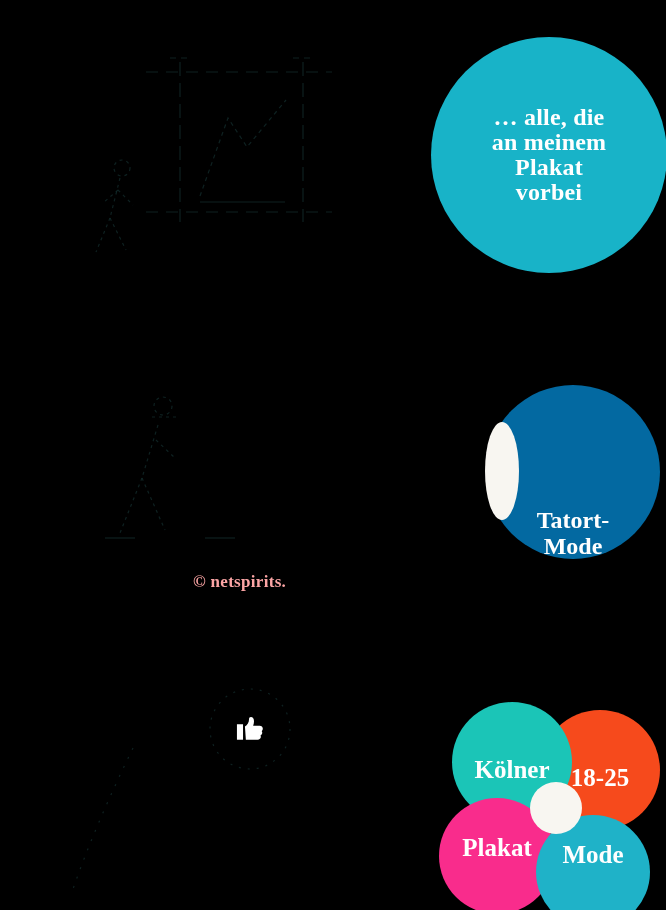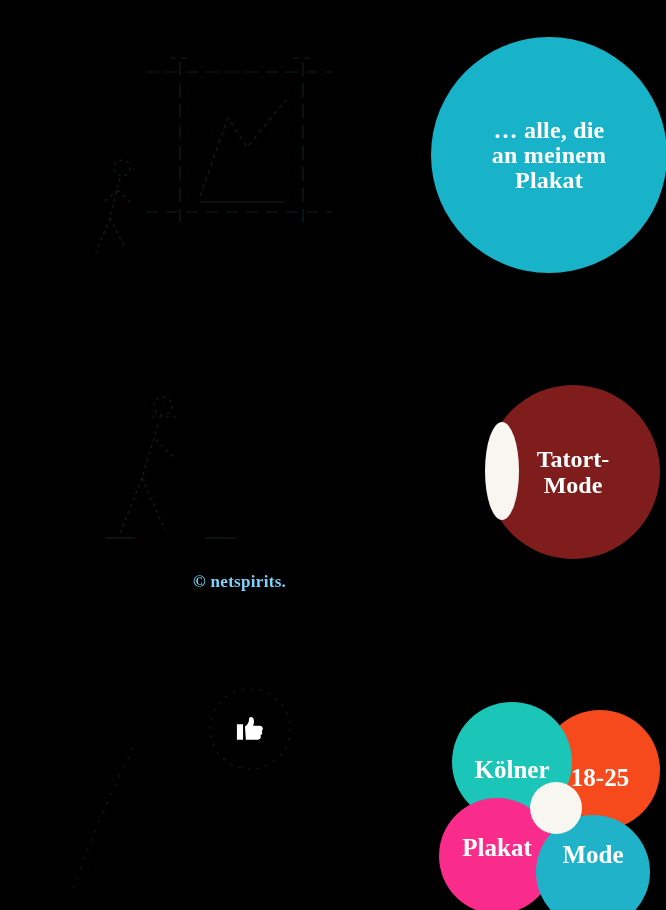--- a/index.html
+++ b/index.html
@@ -14,27 +14,27 @@
   .w{color:#FFFFFF;font-weight:700;}
 
   
   #headline-bubble{
     left:431px;top:37px;width:236px;height:236px;background:#18B3C8;z-index:4;
   }
   #headline-bubble .txt{font-size:24px;line-height:25px;letter-spacing:.2px;}
 
   
   #venn-left{left:342px;top:385px;width:174px;height:174px;background:#FC9E07;z-index:2;}
-  #venn-right{left:486px;top:385px;width:174px;height:174px;background:#7f1d1d;z-index:2;}
+  #venn-right{left:486px;top:385px;width:174px;height:174px;background:#0369a1;z-index:2;align-items:flex-end;}
   .venn-label{font-size:24px;line-height:26px;}
   #venn-overlap{left:485px;top:422px;width:34px;height:98px;background:#F8F6F1;
                 border-radius:50%;z-index:3;}
 
   
-  #watermark{left:193px;top:572px;color:#7dd3fc;font-weight:700;font-size:17px;
+  #watermark{left:193px;top:572px;color:#fca5a5;font-weight:700;font-size:17px;
              letter-spacing:.3px;z-index:2;}
 
   
   #thumb{left:236px;top:713px;width:30px;height:30px;z-index:2;}
 
   
   #c-1825  {left:540px;top:710px;width:120px;height:120px;background:#F64A1C;z-index:2;}
   #c-koeln {left:452px;top:702px;width:120px;height:120px;background:#1BC5B7;z-index:3;}
   #c-single{left:439px;top:798px;width:116px;height:116px;background:#F92C8C;z-index:4;
             padding-bottom:32px;}
@@ -89,20 +89,21 @@
 
       <path d="M133,748 C110,795 88,845 72,892" stroke-dasharray="2 8"></path>
     </g>
   </svg>
 
   <div id="headline-bubble" class="abs circle">
     <div class="txt w">
       <div>… alle, die</div>
       <div>an meinem</div>
       <div>Plakat</div>
+      <div>vorbei</div>
     </div>
   </div>
 
   <div id="venn-right" class="abs circle">
     <div class="venn-label w">
       <div>Tatort-</div>
       <div>Mode</div>
     </div>
   </div>
   <div id="venn-overlap" class="abs"></div>

